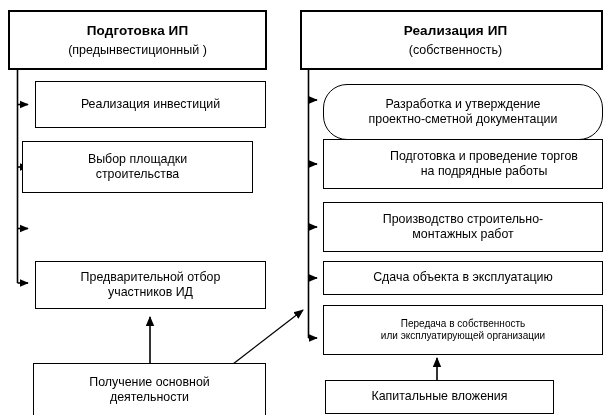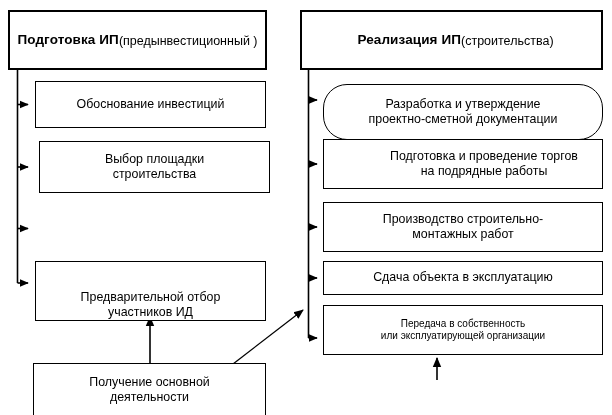--- a/index.html
+++ b/index.html
@@ -28,20 +28,21 @@
     z-index: 3;
   }
   .box .txt {
     display: block;
     line-height: 1.22;
     padding: 0 4px;
     white-space: pre-line;
   }
   .header-box {
     border-width: 2px;
+    flex-direction: column;
     justify-content: center;
   }
   .header-title {
     font-weight: bold;
     font-size: 13.5px;
     letter-spacing: 0.1px;
     line-height: 1.3;
   }
   .header-sub {
     font-weight: normal;
@@ -113,37 +114,37 @@
       <path d="M437,380 L437,358" marker-end="url(#ah2)"></path>
     </g>
   </svg>
 
   <div class="box header-box" style="left:8px; top:10px; width:259px; height:60px;">
     <span class="header-title">Подготовка ИП</span>
     <span class="header-sub">(предынвестиционный )</span>
   </div>
 
   <div class="box" style="left:35px; top:81px; width:231px; height:47px;">
-    <span class="txt step-text">Обоснование инвестиций</span>
+    <span class="txt step-text">Реализация инвестиций</span>
   </div>
 
-  <div class="box" style="left:39px; top:141px; width:231px; height:52px;">
+  <div class="box" style="left:22px; top:141px; width:231px; height:52px;">
     <span class="txt step-text">Выбор площадки
 строительства</span>
   </div>
 
 
-  <div class="box" style="left:35px; top:261px; width:231px; height:60px;align-items:flex-end;">
+  <div class="box" style="left:35px; top:261px; width:231px; height:48px;">
     <span class="txt step-text">Предварительной отбор
 участников ИД</span>
   </div>
 
   <div class="box header-box" style="left:300px; top:10px; width:303px; height:60px;padding-left:8px;">
     <span class="header-title">Реализация ИП</span>
-    <span class="header-sub">(строительства)</span>
+    <span class="header-sub">(собственность)</span>
   </div>
 
   <div class="box" style="left:323px; top:84px; width:280px; height:56px;border-radius:24px;">
     <span class="txt step-text">Разработка и утверждение
 проектно-сметной документации</span>
   </div>
 
   <div class="box" style="left:323px; top:139px; width:280px; height:50px;padding-left:42px;">
     <span class="txt step-text">Подготовка и проведение торгов
 на подрядные работы</span>
@@ -161,14 +162,17 @@
   <div class="box" style="left:323px; top:305px; width:280px; height:50px;">
     <span class="txt step-text-sm">Передача в собственность
 или эксплуатирующей организации</span>
   </div>
 
   <div class="box" style="left:33px; top:363px; width:233px; height:54px;">
     <span class="txt step-text">Получение основной
 деятельности</span>
   </div>
 
+  <div class="box" style="left:325px; top:380px; width:229px; height:34px;">
+    <span class="txt step-text">Капитальные вложения</span>
+  </div>
 
 </div>
 
 </body></html>

